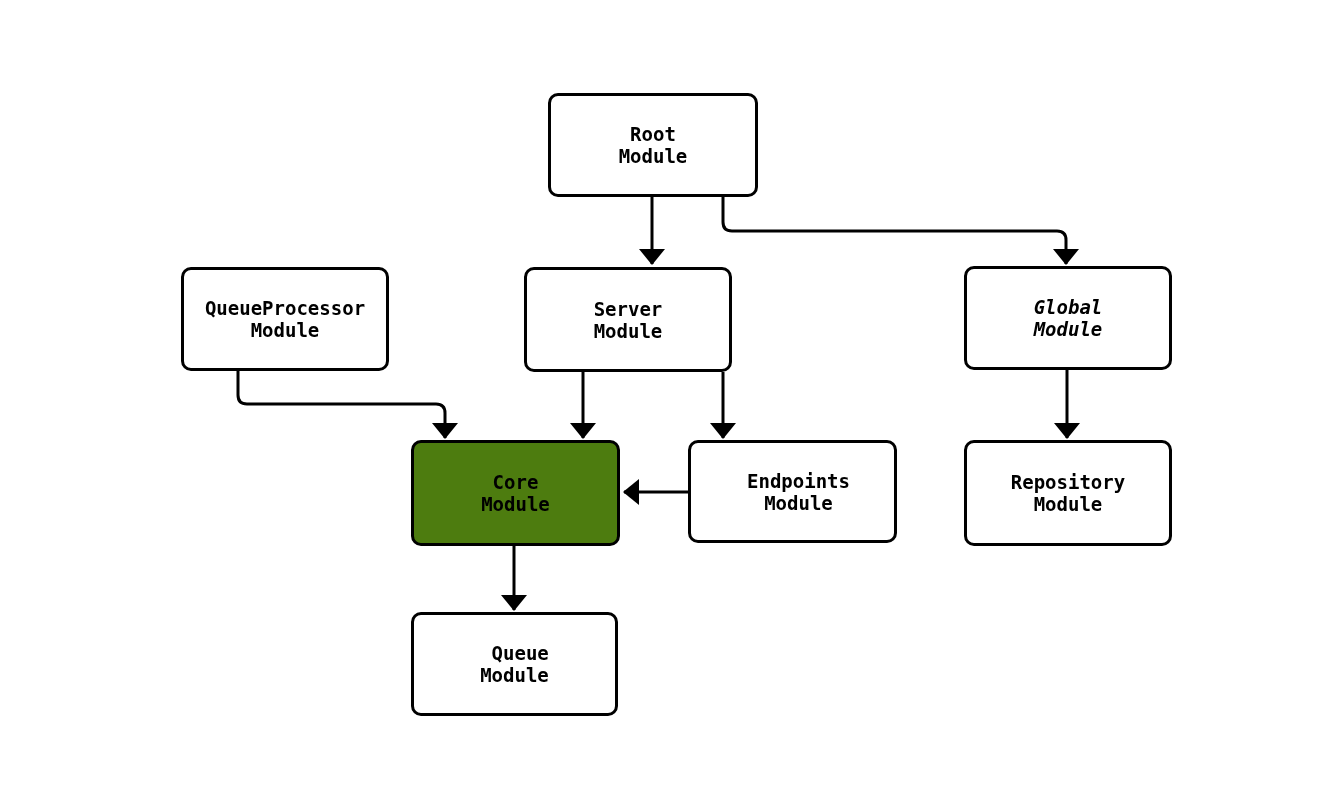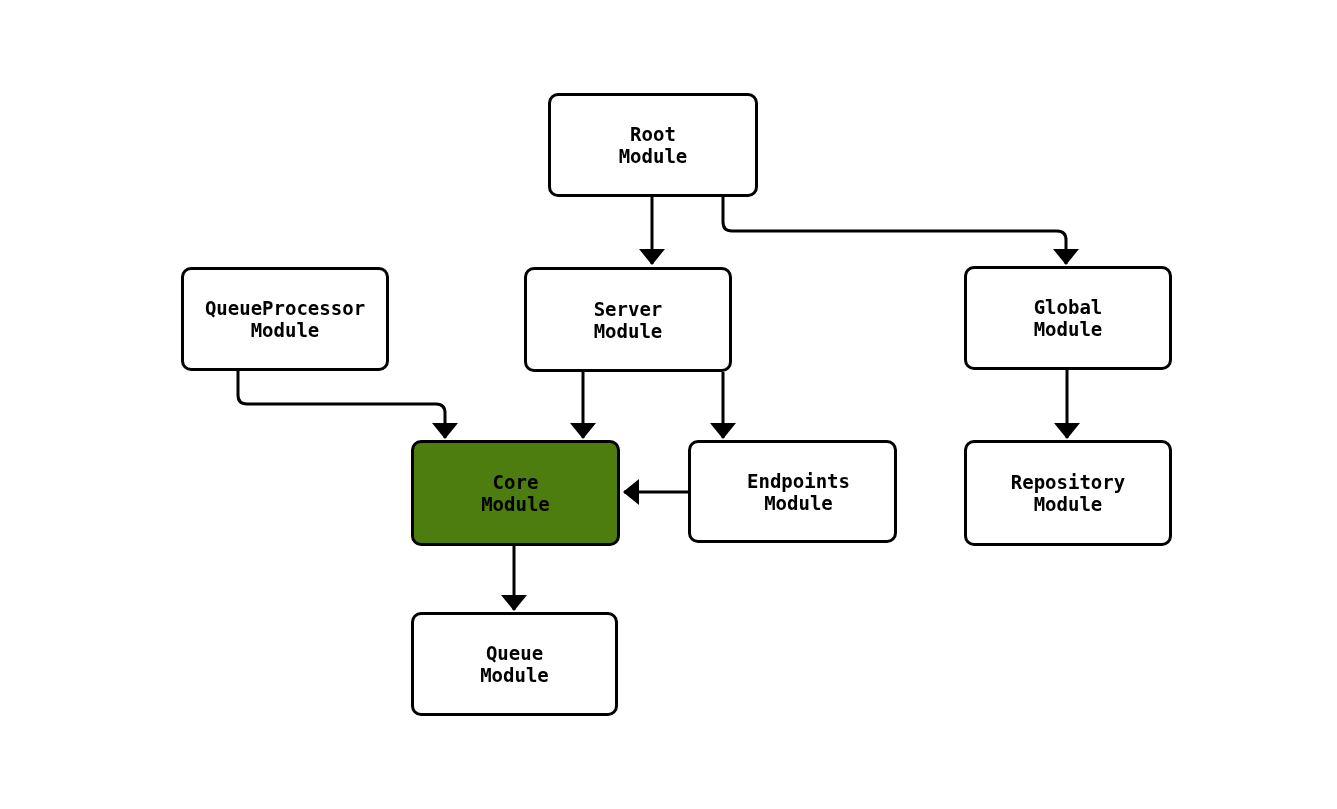--- a/index.html
+++ b/index.html
@@ -70,34 +70,34 @@
 Module</span>
       </div>
       <div class="node" style="left: 133px; top: 267px; width: 208px; height: 104px; border-color: rgb(0, 0, 0); background: rgb(255, 255, 255); margin-left: 48px;">
         <span class="node-label" style="color: rgb(0, 0, 0);">QueueProcessor
 Module</span>
       </div>
       <div class="node" style="left: 524px; top: 267px; width: 208px; height: 105px; border-color: rgb(0, 0, 0); background: rgb(255, 255, 255);">
         <span class="node-label" style="color: rgb(0, 0, 0);">Server
 Module</span>
       </div>
-      <div class="node" style="left: 964px; top: 266px; width: 208px; height: 104px; border-color: rgb(0, 0, 0); background: rgb(255, 255, 255);">
+      <div class="node" style="left: 964px; top: 266px; width: 208px; height: 104px; border-color: rgb(0, 0, 0); background: rgb(255, 255, 255); font-style: italic;">
         <span class="node-label" style="color: rgb(0, 0, 0);">Global
 Module</span>
       </div>
       <div class="node" style="left: 411px; top: 440px; width: 209px; height: 106px; border-color: rgb(0, 0, 0); background: #4d7c0f;">
         <span class="node-label" style="color: rgb(0, 0, 0);">Core
 Module</span>
       </div>
       <div class="node" style="left: 688px; top: 440px; width: 209px; height: 103px; border-color: rgb(0, 0, 0); background: rgb(255, 255, 255); padding-left: 12px;">
         <span class="node-label" style="color: rgb(0, 0, 0);">Endpoints
 Module</span>
       </div>
       <div class="node" style="left: 964px; top: 440px; width: 208px; height: 106px; border-color: rgb(0, 0, 0); background: rgb(255, 255, 255);">
         <span class="node-label" style="color: rgb(0, 0, 0);">Repository
 Module</span>
       </div>
       <div class="node" style="left: 411px; top: 612px; width: 207px; height: 104px; border-color: rgb(0, 0, 0); background: rgb(255, 255, 255);">
-        <span class="node-label" style="color: rgb(0, 0, 0);">Queue
+        <span class="node-label" style="color: rgb(0, 0, 0); text-align: right;">Queue
 Module</span>
       </div>
     </div>
 </div>
 
 </body></html>

